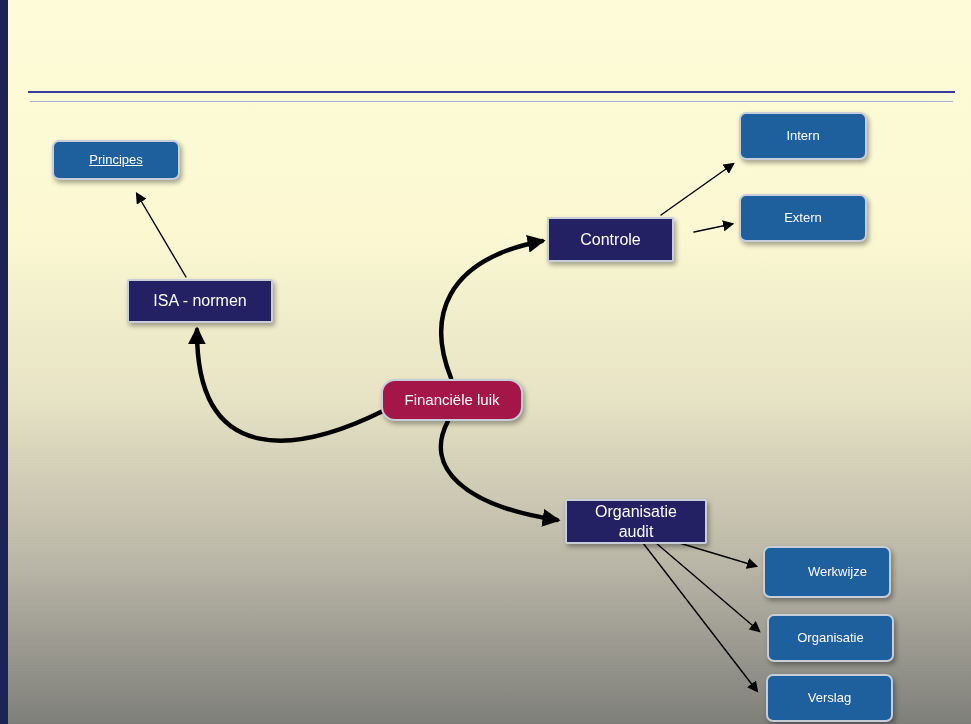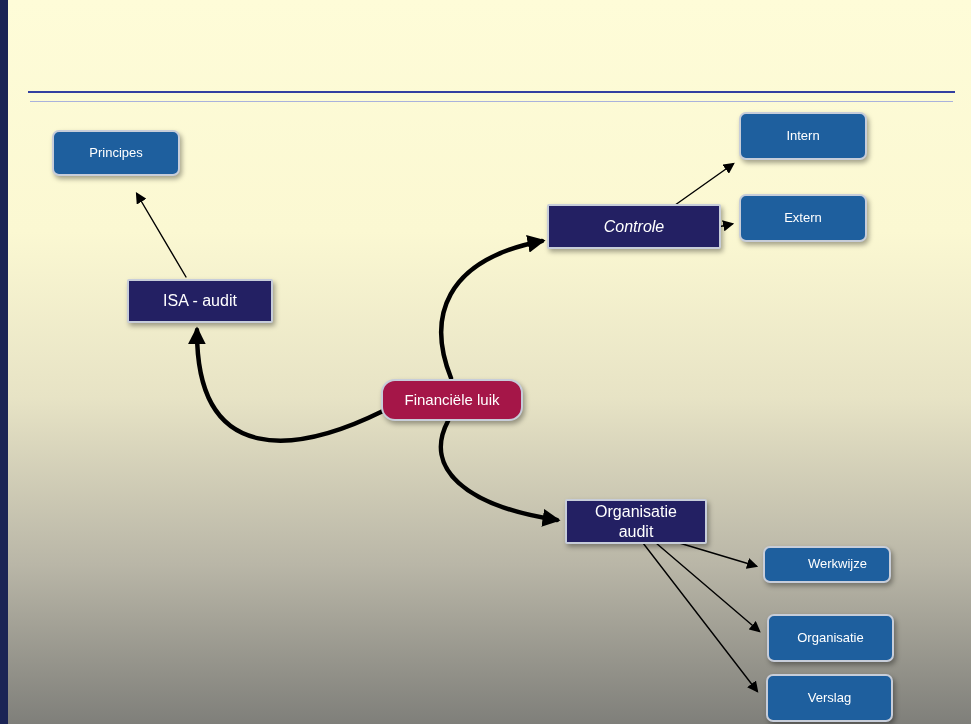--- a/index.html
+++ b/index.html
@@ -77,50 +77,50 @@
     <path class="edge thick" marker-end="url(#mk-thick)" d="M 383 411 C 300 452 196 470 197 330"></path>
     <path class="edge thick" marker-end="url(#mk-thick)" d="M 451 378 C 427 318 444 260 542 241"></path>
     <path class="edge thin" marker-end="url(#mk-thin)" d="M 661 215 L 733 164"></path>
     <path class="edge thin" marker-end="url(#mk-thin)" d="M 694 232 L 732 224"></path>
     <path class="edge thick" marker-end="url(#mk-thick)" d="M 448 421 C 423 468 465 506 557 520"></path>
     <path class="edge thin" marker-end="url(#mk-thin)" d="M 676 542 L 756 566"></path>
     <path class="edge thin" marker-end="url(#mk-thin)" d="M 656 543 L 759 631"></path>
     <path class="edge thin" marker-end="url(#mk-thin)" d="M 643 543 L 757 691"></path>
   </svg>
 
-  <div class="node blue" style="left:52px;top:130px;width:128px;height:46px;">
+  <div class="node blue" style="left:52px;top:140px;width:128px;height:40px;text-decoration:underline;">
     <span class="node-label">Principes</span>
   </div>
 
   <div class="node navy" style="left:127px;top:279px;width:146px;height:44px;">
-    <span class="node-label">ISA - audit</span>
+    <span class="node-label">ISA - normen</span>
   </div>
 
   <div class="node red" style="left:381px;top:379px;width:142px;height:42px;">
     <span class="node-label">Financiële luik</span>
   </div>
 
-  <div class="node navy" style="left:547px;top:204px;width:174px;height:45px;font-style:italic;">
+  <div class="node navy" style="left:547px;top:217px;width:127px;height:45px;">
     <span class="node-label">Controle</span>
   </div>
 
   <div class="node blue" style="left:739px;top:112px;width:128px;height:48px;">
     <span class="node-label">Intern</span>
   </div>
 
   <div class="node blue" style="left:739px;top:194px;width:128px;height:48px;">
     <span class="node-label">Extern</span>
   </div>
 
   <div class="node navy" style="left:565px;top:499px;width:142px;height:45px;">
     <span class="node-label">Organisatie
 audit</span>
   </div>
 
-  <div class="node blue" style="left:763px;top:546px;width:128px;height:37px;padding-left:21px;">
+  <div class="node blue" style="left:763px;top:546px;width:128px;height:52px;padding-left:21px;">
     <span class="node-label">Werkwijze</span>
   </div>
 
   <div class="node blue" style="left:766px;top:674px;width:127px;height:48px;">
     <span class="node-label">Verslag</span>
   </div>
 
   <div class="node blue" style="left:767px;top:614px;width:127px;height:48px;">
     <span class="node-label">Organisatie</span>
   </div>

